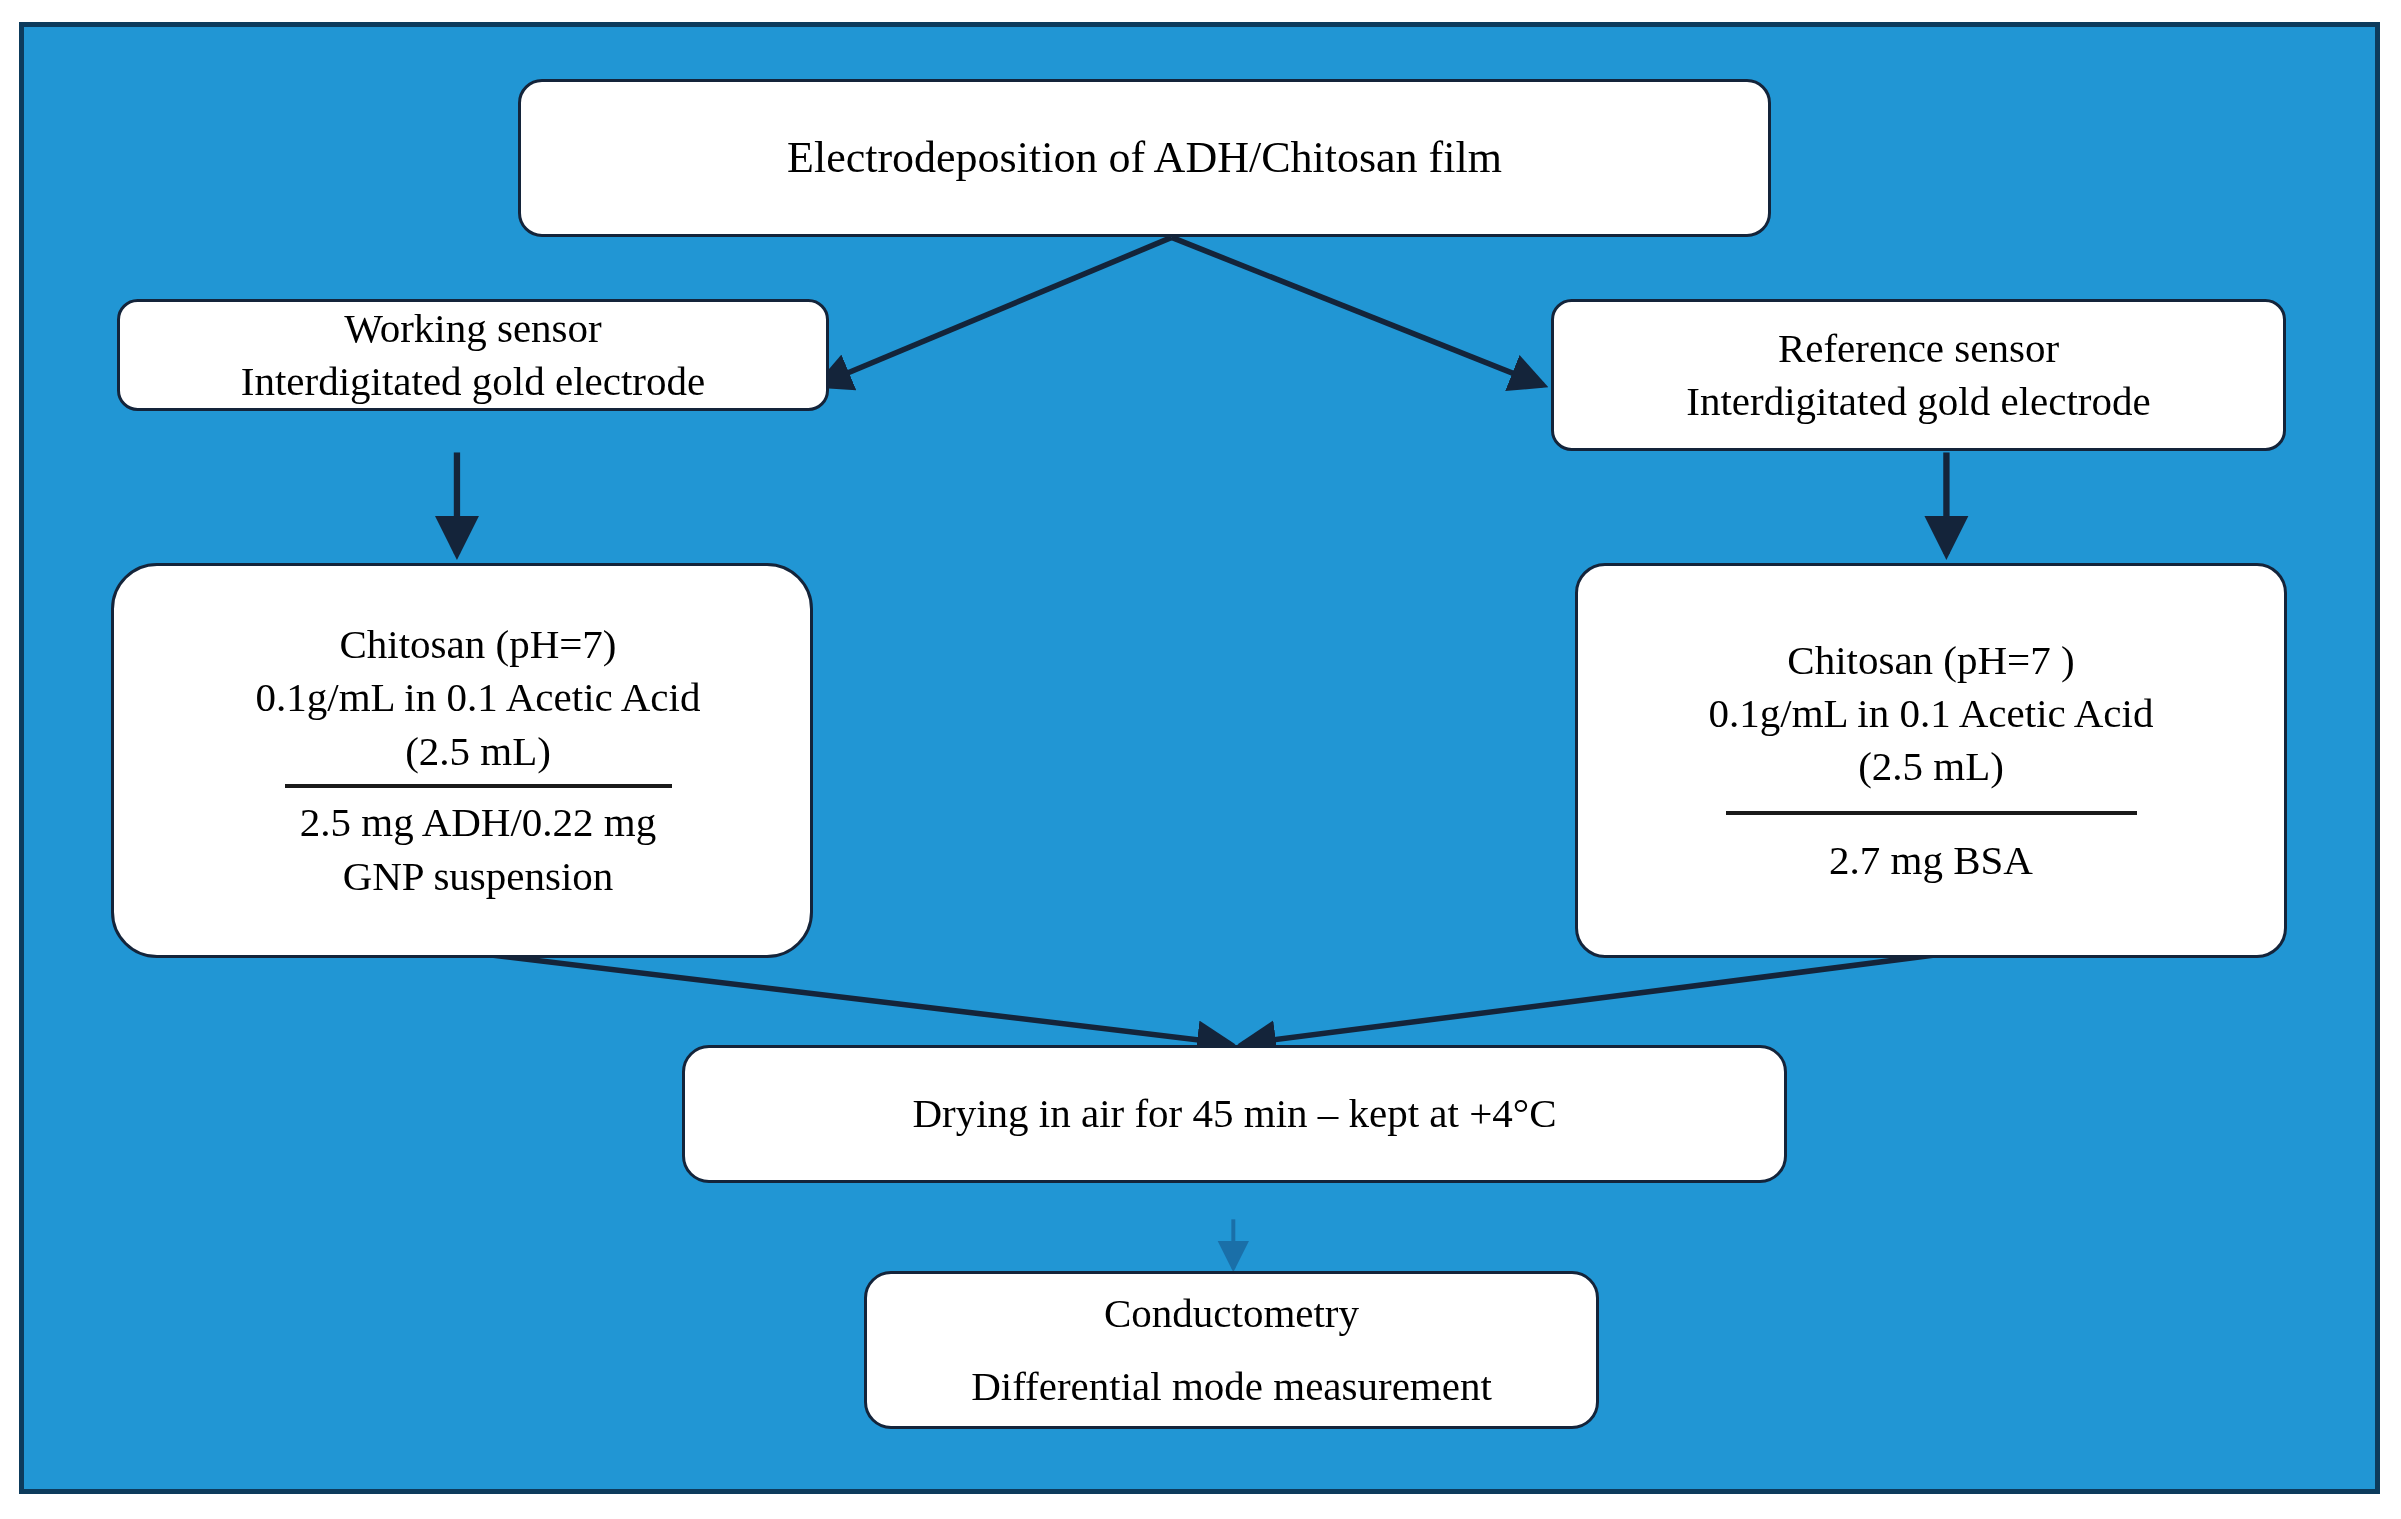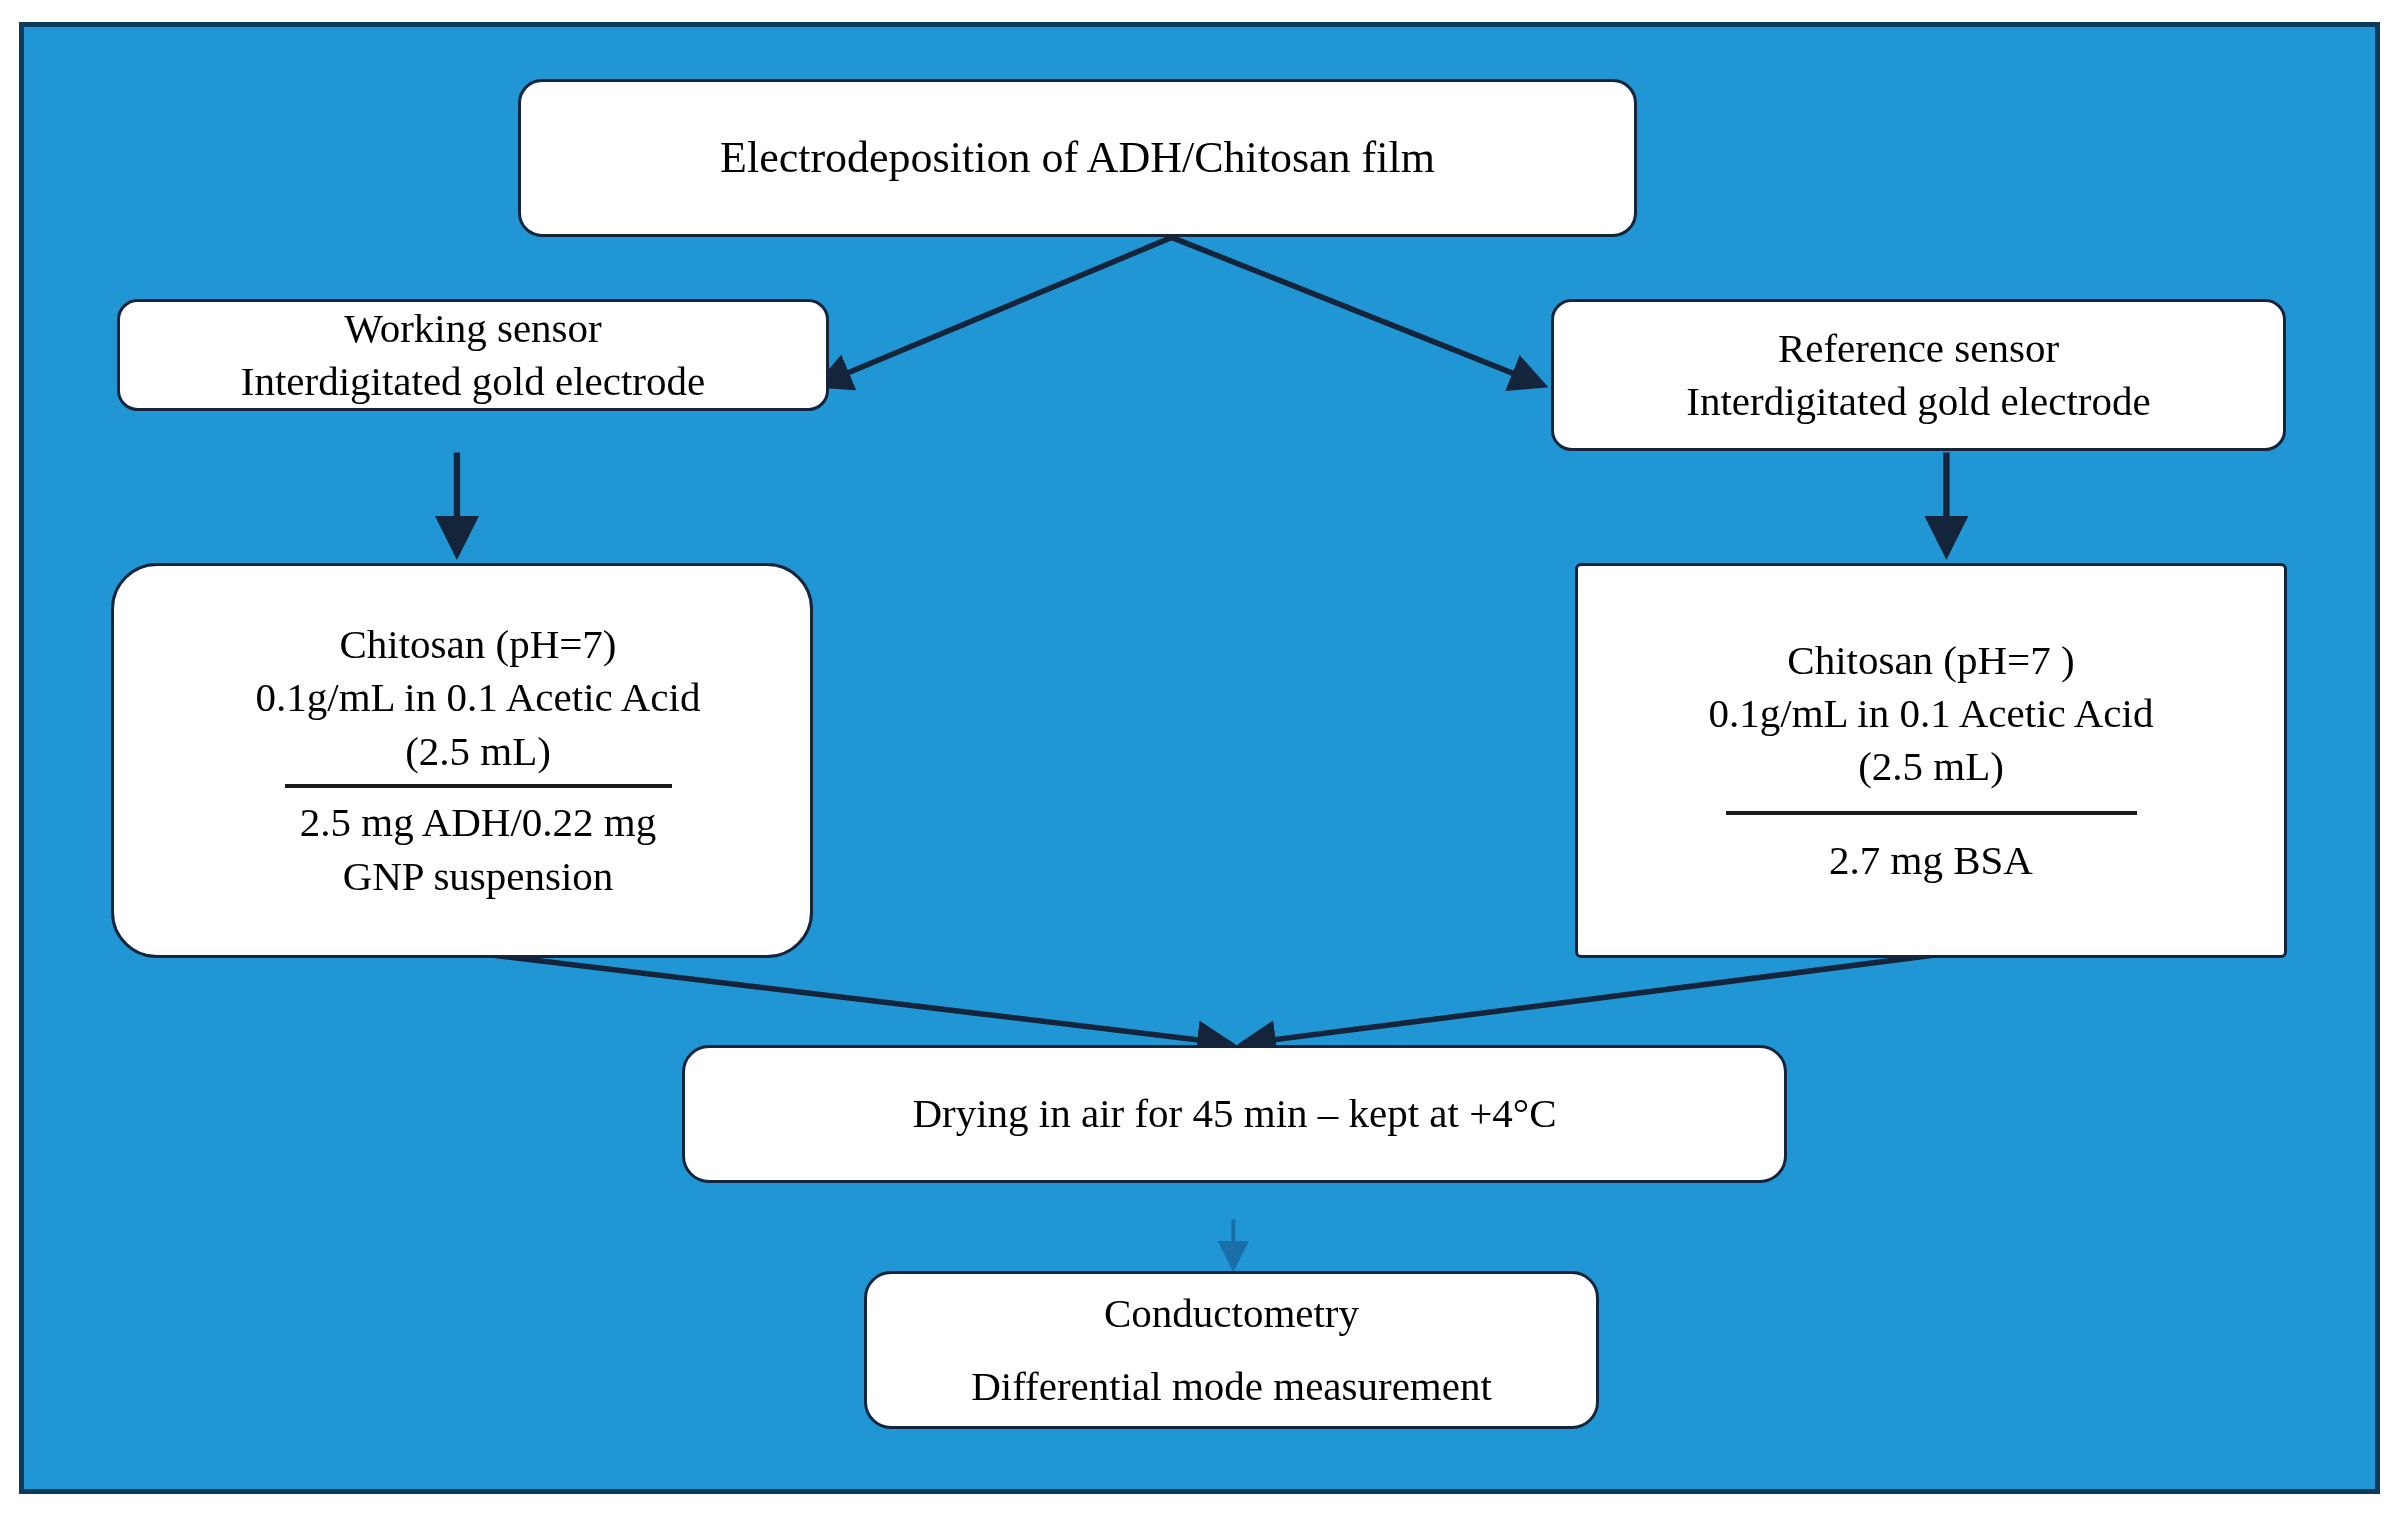--- a/index.html
+++ b/index.html
@@ -52,21 +52,21 @@
   }
   .frac-rule {
     display: block;
     height: 4px;
     background: #1a1a1a;
     margin: 6.3px auto 8px auto;
   }
 
   
   #box-top {
-    left: 518px; top: 79px; width: 1119px; height: 158px;
+    left: 518px; top: 79px; width: 1253px; height: 158px;
     border-radius: 24px;
     font-size: 44px;
   }
   #box-working {
     left: 117px; top: 299px; width: 712px; height: 112px;
     border-radius: 20.6px;
     font-size: 41px;
   }
   #box-reference {
     left: 1551px; top: 299px; width: 735px; height: 152px;
@@ -74,21 +74,21 @@
     font-size: 41px;
   }
   #box-working-chem {
     left: 111px; top: 563px; width: 702px; height: 395px;
     border-radius: 46px;
     font-size: 41px;
     padding-left: 32px;
   }
   #box-reference-chem {
     left: 1575px; top: 563px; width: 712px; height: 395px;
-    border-radius: 6px;
+    border-radius: 30px;
     font-size: 41px;
   }
   #box-drying {
     left: 682px; top: 1045px; width: 1105px; height: 138px;
     border-radius: 27px;
     font-size: 41px;
   }
   #box-conductometry {
     left: 864px; top: 1271px; width: 735px; height: 158px;
     border-radius: 27px;

